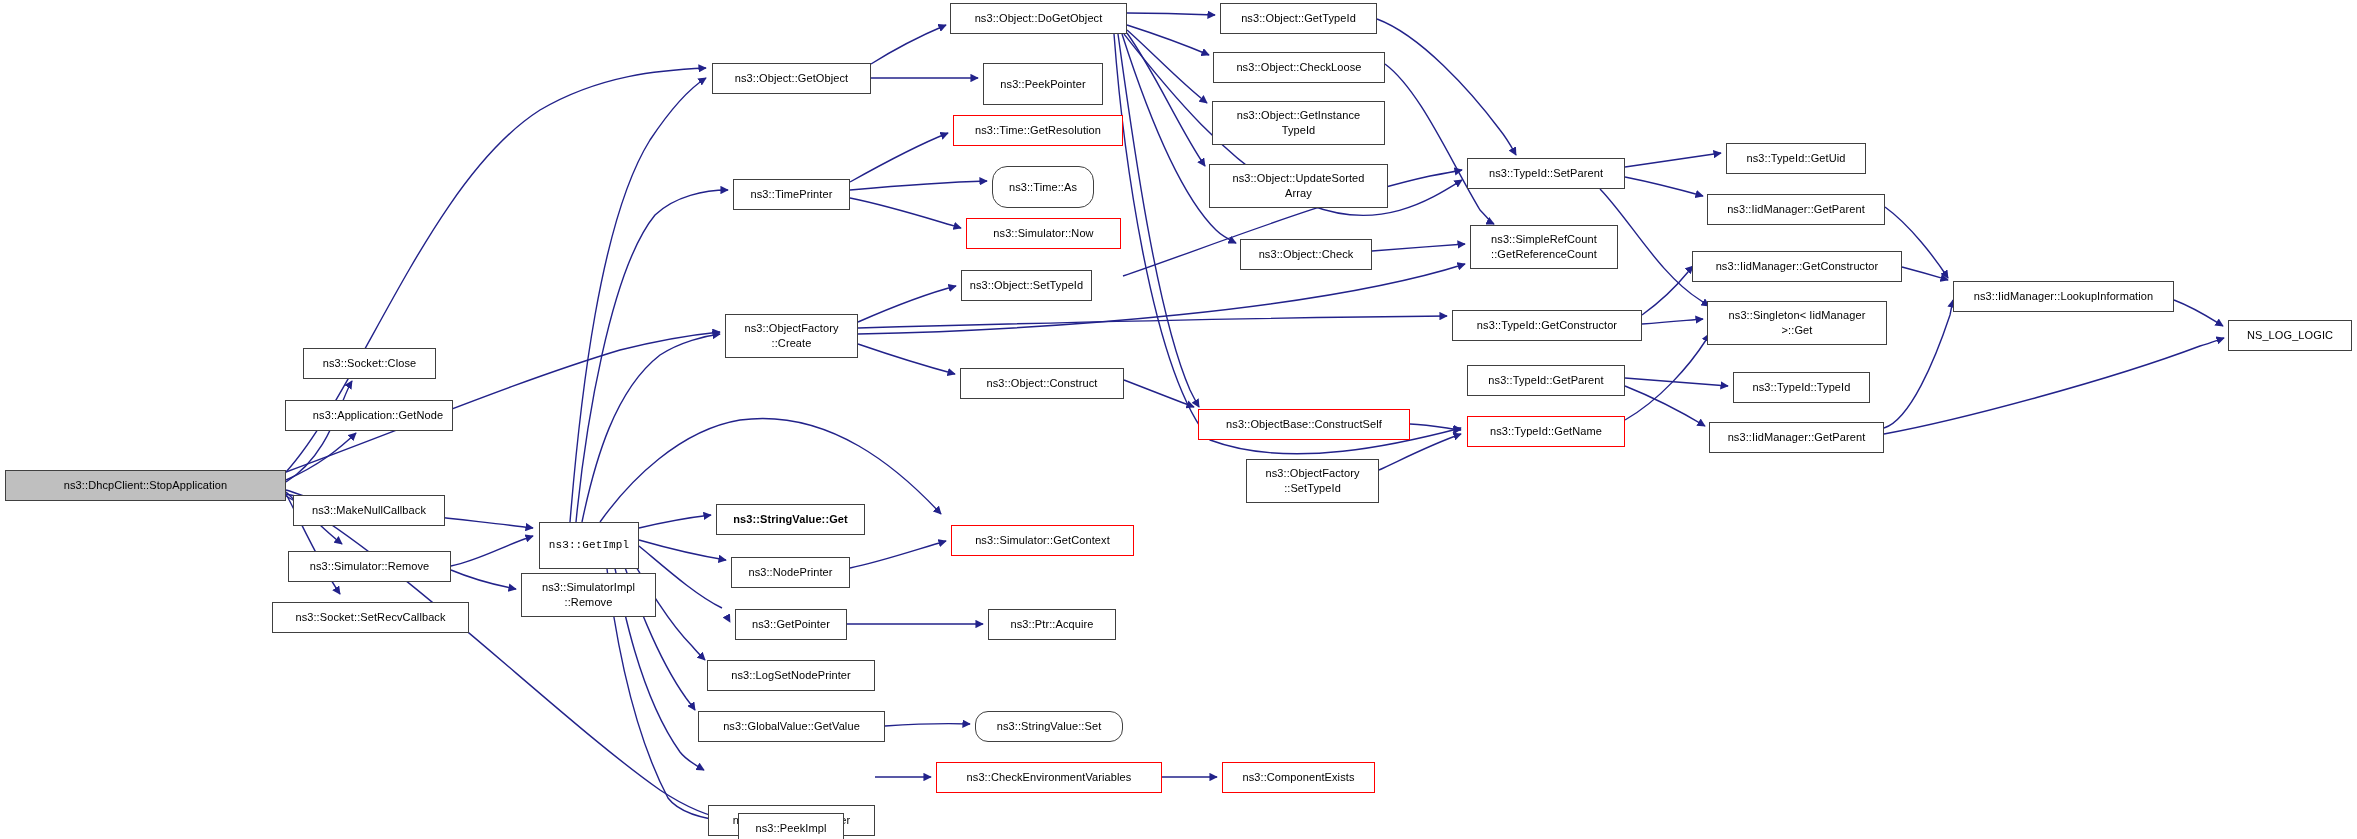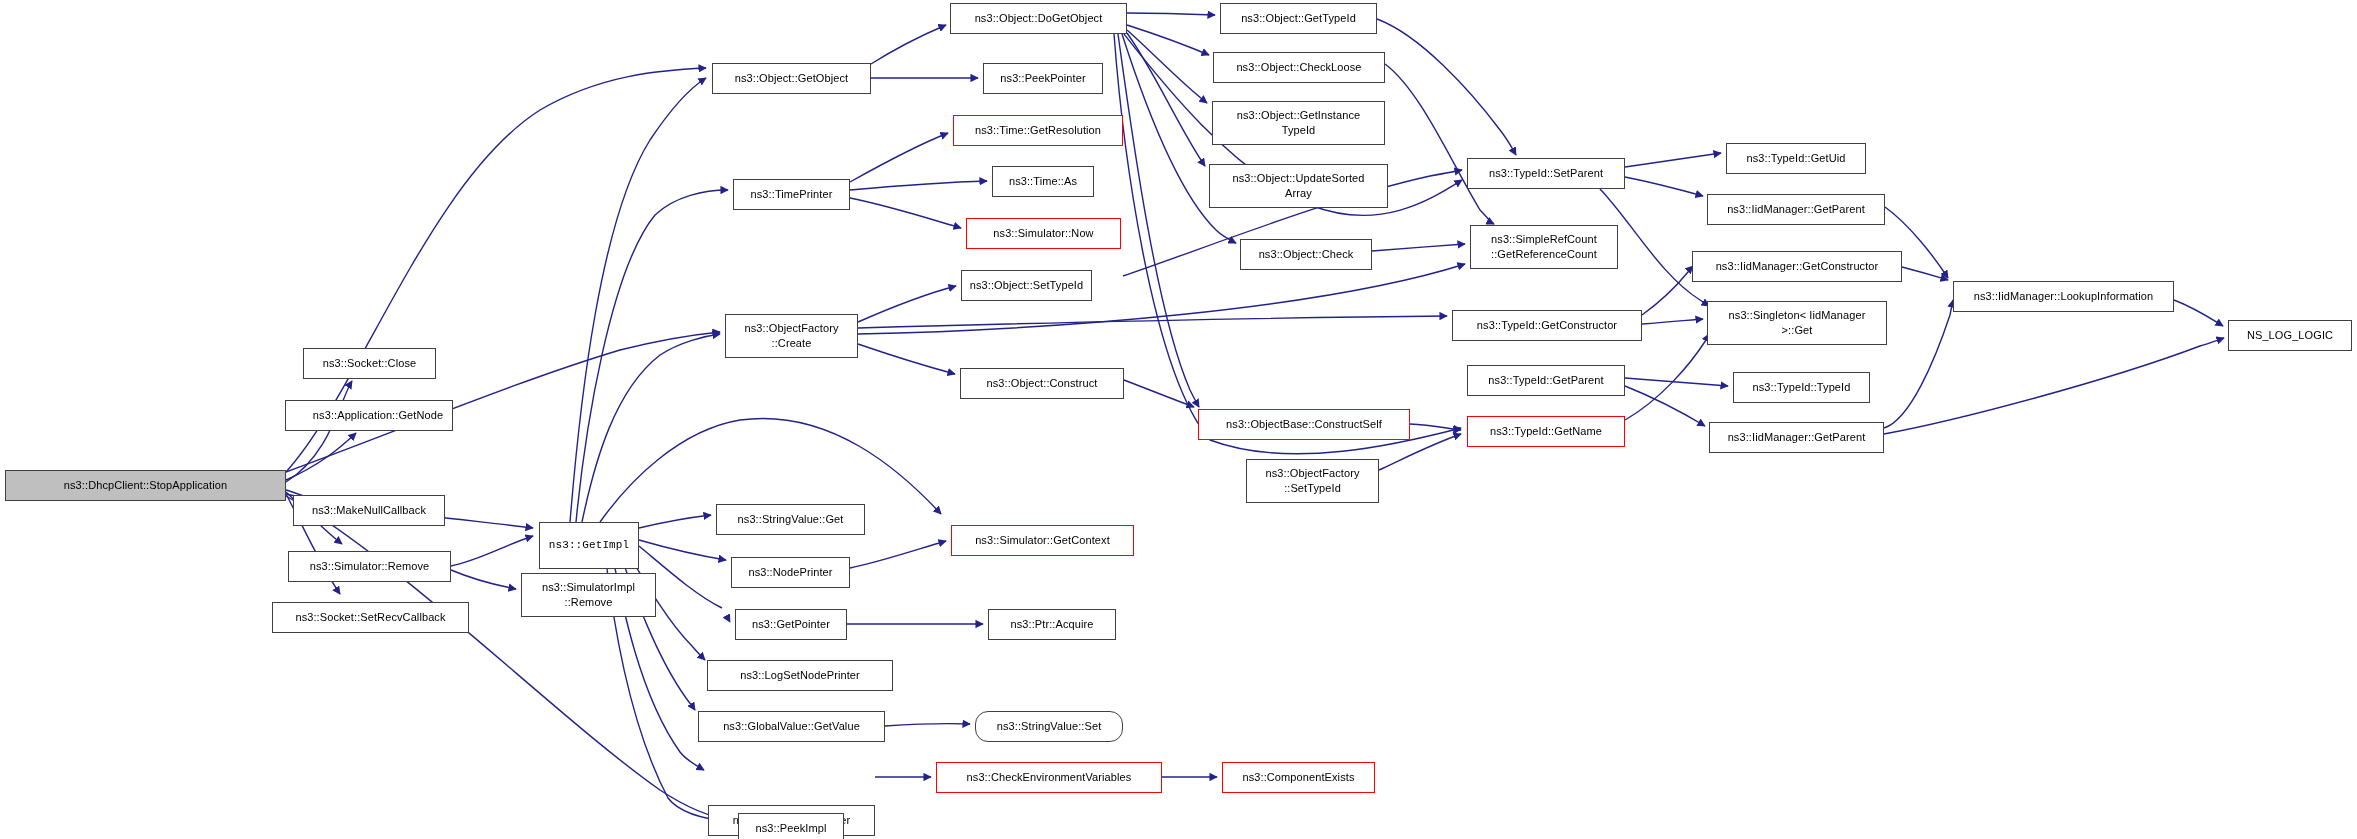--- a/index.html
+++ b/index.html
@@ -133,31 +133,31 @@
       <div class="node" style="left: 293px; top: 495px; width: 152px; height: 31px;">ns3::MakeNullCallback</div>
       <div class="node" style="left: 288px; top: 551px; width: 163px; height: 31px;">ns3::Simulator::Remove</div>
       <div class="node" style="left: 272px; top: 602px; width: 197px; height: 31px;">ns3::Socket::SetRecvCallback</div>
       <div class="node" style="left: 539px; top: 522px; width: 100px; height: 47px; font-family: Liberation Mono, monospace;">ns3::GetImpl</div>
       <div class="node" style="left: 521px; top: 573px; width: 135px; height: 44px;">ns3::SimulatorImpl
 ::Remove</div>
       <div class="node" style="left: 712px; top: 63px; width: 159px; height: 31px;">ns3::Object::GetObject</div>
       <div class="node" style="left: 733px; top: 179px; width: 117px; height: 31px;">ns3::TimePrinter</div>
       <div class="node" style="left: 725px; top: 314px; width: 133px; height: 44px;">ns3::ObjectFactory
 ::Create</div>
-      <div class="node" style="left: 716px; top: 504px; width: 149px; height: 31px;">ns3::StringValue::Get</div>
+      <div class="node" style="left: 716px; top: 504px; width: 149px; height: 31px; font-weight: bold;">ns3::StringValue::Get</div>
       <div class="node" style="left: 731px; top: 557px; width: 119px; height: 31px;">ns3::NodePrinter</div>
       <div class="node" style="left: 735px; top: 609px; width: 112px; height: 31px;">ns3::GetPointer</div>
-      <div class="node" style="left: 707px; top: 660px; width: 186px; height: 31px;">ns3::LogSetNodePrinter</div>
+      <div class="node" style="left: 707px; top: 660px; width: 168px; height: 31px;">ns3::LogSetNodePrinter</div>
       <div class="node" style="left: 698px; top: 711px; width: 187px; height: 31px;">ns3::GlobalValue::GetValue</div>
       <div class="node" style="left: 708px; top: 762px; width: 167px; height: 31px; margin-top: 43px;">ns3::LogSetTimePrinter</div>
       <div class="node" style="left: 738px; top: 813px; width: 106px; height: 31px;">ns3::PeekImpl</div>
       <div class="node" style="left: 950px; top: 3px; width: 177px; height: 31px;">ns3::Object::DoGetObject</div>
-      <div class="node" style="left: 983px; top: 63px; width: 120px; height: 31px;">ns3::PeekPointer</div>
+      <div class="node" style="left: 983px; top: 63px; width: 120px; height: 42px;">ns3::PeekPointer</div>
       <div class="node red" style="left: 953px; top: 115px; width: 170px; height: 31px;">ns3::Time::GetResolution</div>
-      <div class="node" style="left: 992px; top: 166px; width: 102px; height: 31px;">ns3::Time::As</div>
+      <div class="node" style="left: 992px; top: 166px; width: 102px; height: 42px; border-radius: 15px;">ns3::Time::As</div>
       <div class="node red" style="left: 966px; top: 218px; width: 155px; height: 31px;">ns3::Simulator::Now</div>
       <div class="node" style="left: 961px; top: 270px; width: 131px; height: 31px;">ns3::Object::SetTypeId</div>
       <div class="node" style="left: 960px; top: 368px; width: 164px; height: 31px;">ns3::Object::Construct</div>
       <div class="node red" style="left: 951px; top: 525px; width: 183px; height: 31px;">ns3::Simulator::GetContext</div>
       <div class="node" style="left: 988px; top: 609px; width: 128px; height: 31px;">ns3::Ptr::Acquire</div>
       <div class="node" style="left: 975px; top: 711px; width: 148px; height: 31px; border-radius: 13px;">ns3::StringValue::Set</div>
       <div class="node red" style="left: 936px; top: 762px; width: 226px; height: 31px;">ns3::CheckEnvironmentVariables</div>
       <div class="node" style="left: 1220px; top: 3px; width: 157px; height: 31px;">ns3::Object::GetTypeId</div>
       <div class="node" style="left: 1213px; top: 52px; width: 172px; height: 31px;">ns3::Object::CheckLoose</div>
       <div class="node" style="left: 1212px; top: 101px; width: 173px; height: 44px;">ns3::Object::GetInstance

